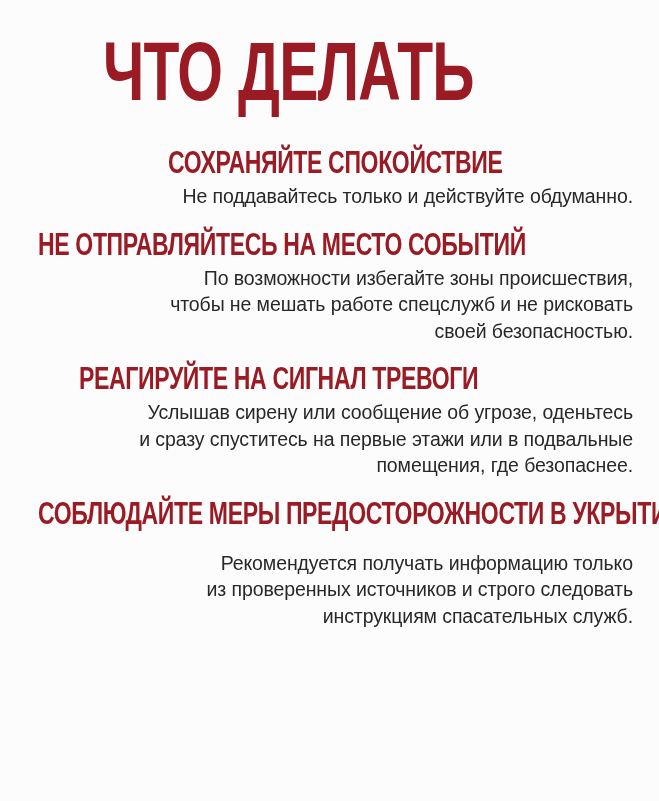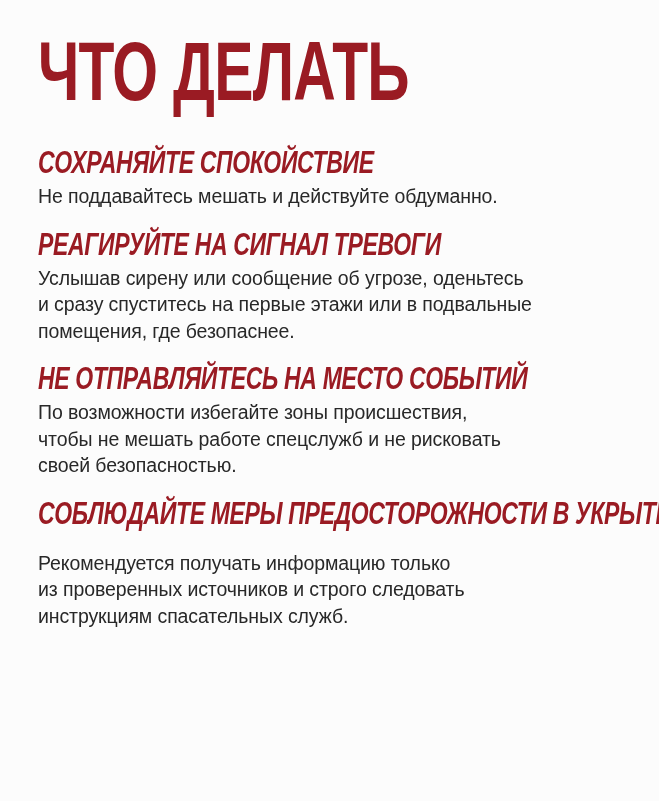--- a/index.html
+++ b/index.html
@@ -12,20 +12,21 @@
     background: #fcfcfc;
     overflow: hidden;
     font-family: "Liberation Sans", "DejaVu Sans", sans-serif;
   }
   .poster {
     box-sizing: border-box;
     width: 659px;
     height: 801px;
     padding: 26px 26px 4px 38px;
     background: #fcfcfc;
+    text-align: right;
   }
   
   .title {
     margin: 0 0 30px 0;
   }
   .title-line {
     line-height: 90px;
     height: 90px;
     white-space: nowrap;
   }
@@ -42,21 +43,20 @@
   .section {
     margin-top: 18px;
   }
   .section:first-of-type {
     margin-top: 0;
   }
   .section-heading {
     margin: 0 0 2px 0;
     line-height: 33px;
     white-space: nowrap;
-    font-style: italic;
   }
   .section-heading .condensed {
     display: inline-block;
     transform: scaleX(0.72);
     transform-origin: 0 50%;
     font-weight: 700;
     font-size: 32px;
     letter-spacing: -0.5px;
     color: var(--accent);
   }
@@ -77,39 +77,39 @@
   <header class="title">
     <div class="title-line">
       <span class="condensed">ЧТО ДЕЛАТЬ</span>
     </div>
   </header>
 
   <section class="section">
     <h2 class="section-heading">
       <span class="condensed">СОХРАНЯЙТЕ СПОКОЙСТВИЕ</span>
     </h2>
-    <p class="section-body">Не поддавайтесь мешать и действуйте обдуманно.</p>
+    <p class="section-body">Не поддавайтесь только и действуйте обдуманно.</p>
+  </section>
+
+  <section class="section">
+    <h2 class="section-heading">
+      <span class="condensed">НЕ ОТПРАВЛЯЙТЕСЬ НА МЕСТО СОБЫТИЙ</span>
+    </h2>
+    <p class="section-body">По возможности избегайте зоны происшествия,
+чтобы не мешать работе спецслужб и не рисковать
+своей безопасностью.</p>
   </section>
 
   <section class="section">
     <h2 class="section-heading">
       <span class="condensed">РЕАГИРУЙТЕ НА СИГНАЛ ТРЕВОГИ</span>
     </h2>
     <p class="section-body">Услышав сирену или сообщение об угрозе, оденьтесь
 и сразу спуститесь на первые этажи или в подвальные
 помещения, где безопаснее.</p>
-  </section>
-
-  <section class="section">
-    <h2 class="section-heading">
-      <span class="condensed">НЕ ОТПРАВЛЯЙТЕСЬ НА МЕСТО СОБЫТИЙ</span>
-    </h2>
-    <p class="section-body">По возможности избегайте зоны происшествия,
-чтобы не мешать работе спецслужб и не рисковать
-своей безопасностью.</p>
   </section>
 
   <section class="section">
     <h2 class="section-heading">
       <span class="condensed">СОБЛЮДАЙТЕ МЕРЫ ПРЕДОСТОРОЖНОСТИ В УКРЫТИИ</span>
     </h2>
   </section>
 
   <section class="section">
     <p class="section-body">Рекомендуется получать информацию только

